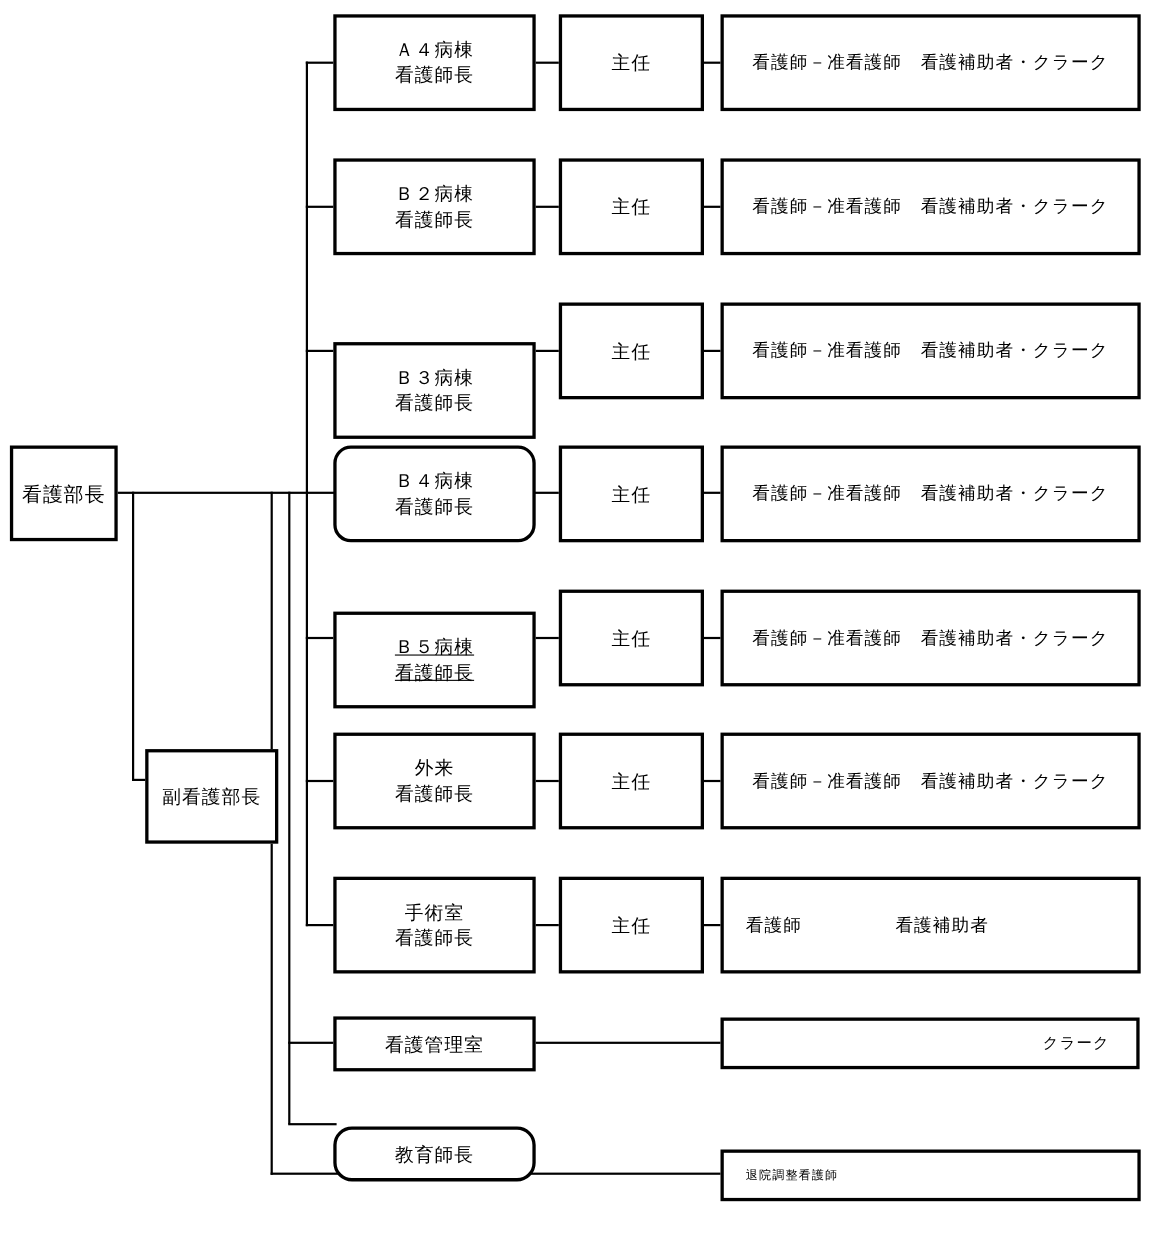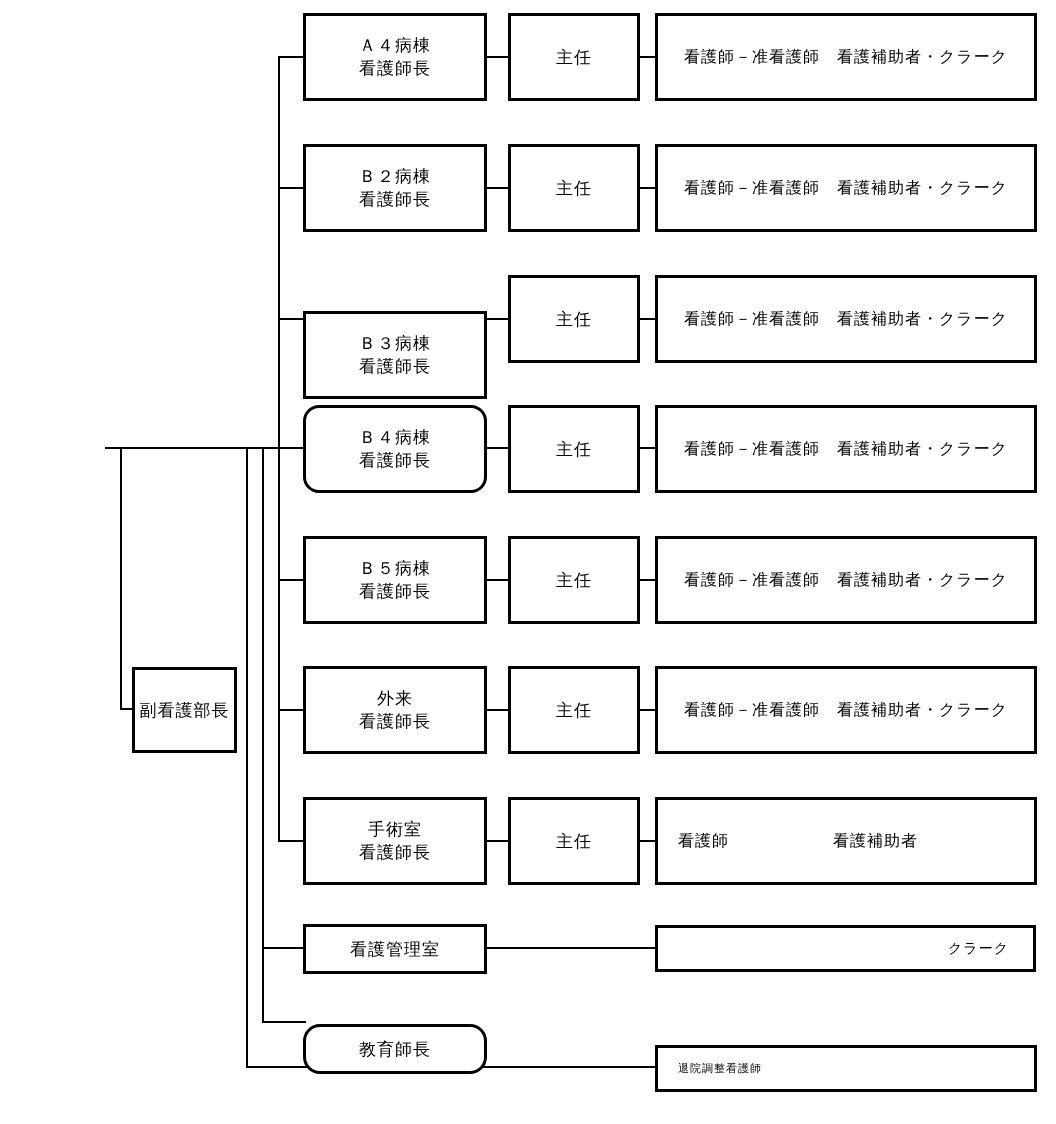--- a/index.html
+++ b/index.html
@@ -31,21 +31,21 @@
     background: #000000;
   }
   .unit-label div { line-height: 23px; }
   .fs18 { font-size: 18px; }
   .fs17 { font-size: 17px; }
   .fs16 { font-size: 16px; }
   .fs15 { font-size: 11px; }
   .fs14 { font-size: 14px; }
   .staff-split { justify-content: flex-start; }
   .staff-split .s-left  { position: absolute; left: 20px; }
-  .staff-split .s-right { position: absolute; left: 175px; }
+  .staff-split .s-right { position: absolute; left: 156px; }
   .align-right { justify-content: flex-end; padding-right: 24px; }
   .align-left  { justify-content: flex-start; padding-left: 20px; }
 </style>
 </head>
 <body>
 
 <div id="canvas">
 
   <div class="line" style="left:105px; top:447px; width:200px; height:2px;"></div>
   <div class="line" style="left:120px; top:447px; width:2px; height:262px;"></div>
@@ -75,22 +75,25 @@
   <div class="line" style="left:638px; top:447px; width:20px; height:2px;"></div>
   <div class="line" style="left:638px; top:579px; width:20px; height:2px;"></div>
   <div class="line" style="left:638px; top:709px; width:20px; height:2px;"></div>
   <div class="line" style="left:638px; top:840px; width:20px; height:2px;"></div>
 
   <div class="line" style="left:262px; top:947px;  width:44px; height:2px;"></div>
   <div class="line" style="left:485px; top:947px;  width:173px; height:2px;"></div>
   <div class="line" style="left:262px; top:1021px; width:44px; height:2px;"></div>
   <div class="line" style="left:246px; top:1066px; width:412px; height:2px;"></div>
 
-
-  <div class="box fs17" style="left:132px; top:667px; width:105px; height:86px;">
+  <div class="box fs18" style="left:9px; top:405px; width:98px; height:87px;">
+    <span>看護部長</span>
+  </div>
+
+  <div class="box fs17" style="left:132px; top:681px; width:121px; height:86px;">
     <span>副看護部長</span>
   </div>
 
   <div class="box fs17" style="left:303px; top:13px; width:184px; height:88px;">
     <div class="unit-label">
       <div>Ａ４病棟</div>
       <div>看護師長</div>
     </div>
   </div>
   <div class="box fs17" style="left:508px; top:13px; width:132px; height:88px;">
@@ -132,21 +135,21 @@
       <div>看護師長</div>
     </div>
   </div>
   <div class="box fs17" style="left:508px; top:405px; width:132px; height:88px;">
     <span>主任</span>
   </div>
   <div class="box fs16" style="left:655px; top:405px; width:382px; height:88px;">
     <span>看護師－准看護師　看護補助者・クラーク</span>
   </div>
 
-  <div class="box fs17" style="left:303px; top:536px; width:184px; height:88px;">
+  <div class="box fs17" style="left:303px; top:556px; width:184px; height:88px;text-decoration:underline;">
     <div class="unit-label">
       <div>Ｂ５病棟</div>
       <div>看護師長</div>
     </div>
   </div>
   <div class="box fs17" style="left:508px; top:536px; width:132px; height:88px;">
     <span>主任</span>
   </div>
   <div class="box fs16" style="left:655px; top:536px; width:382px; height:88px;">
     <span>看護師－准看護師　看護補助者・クラーク</span>

